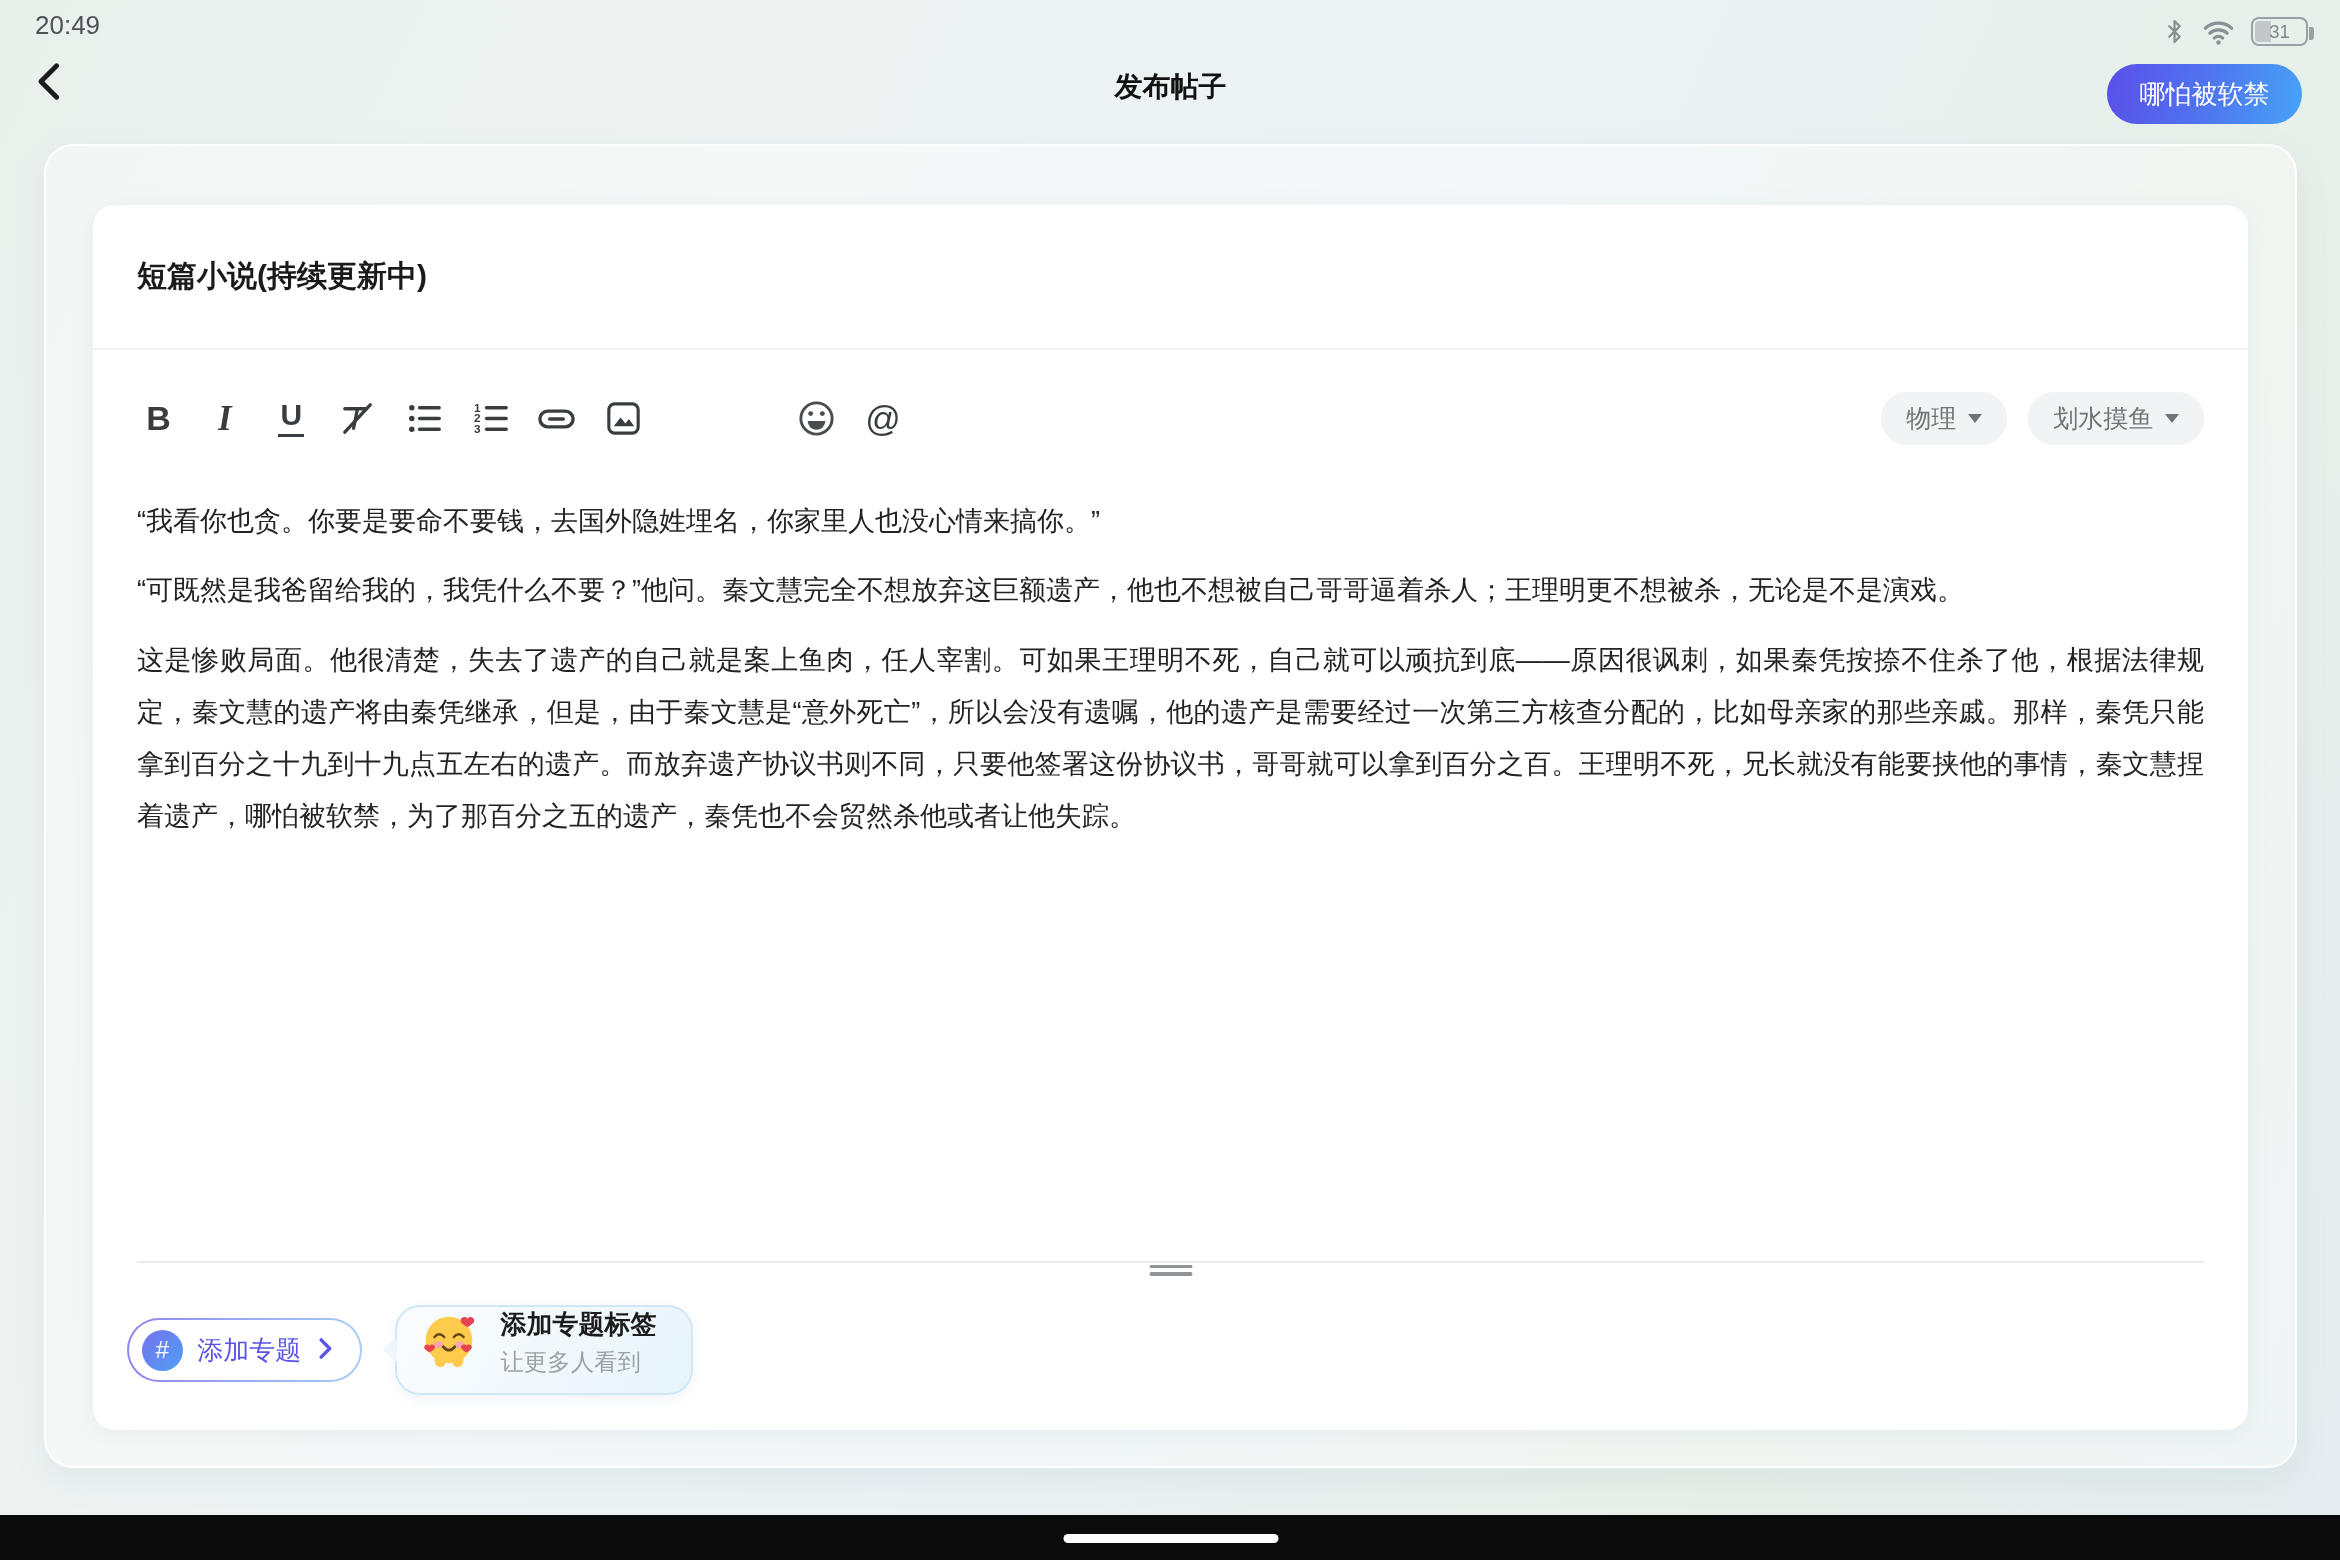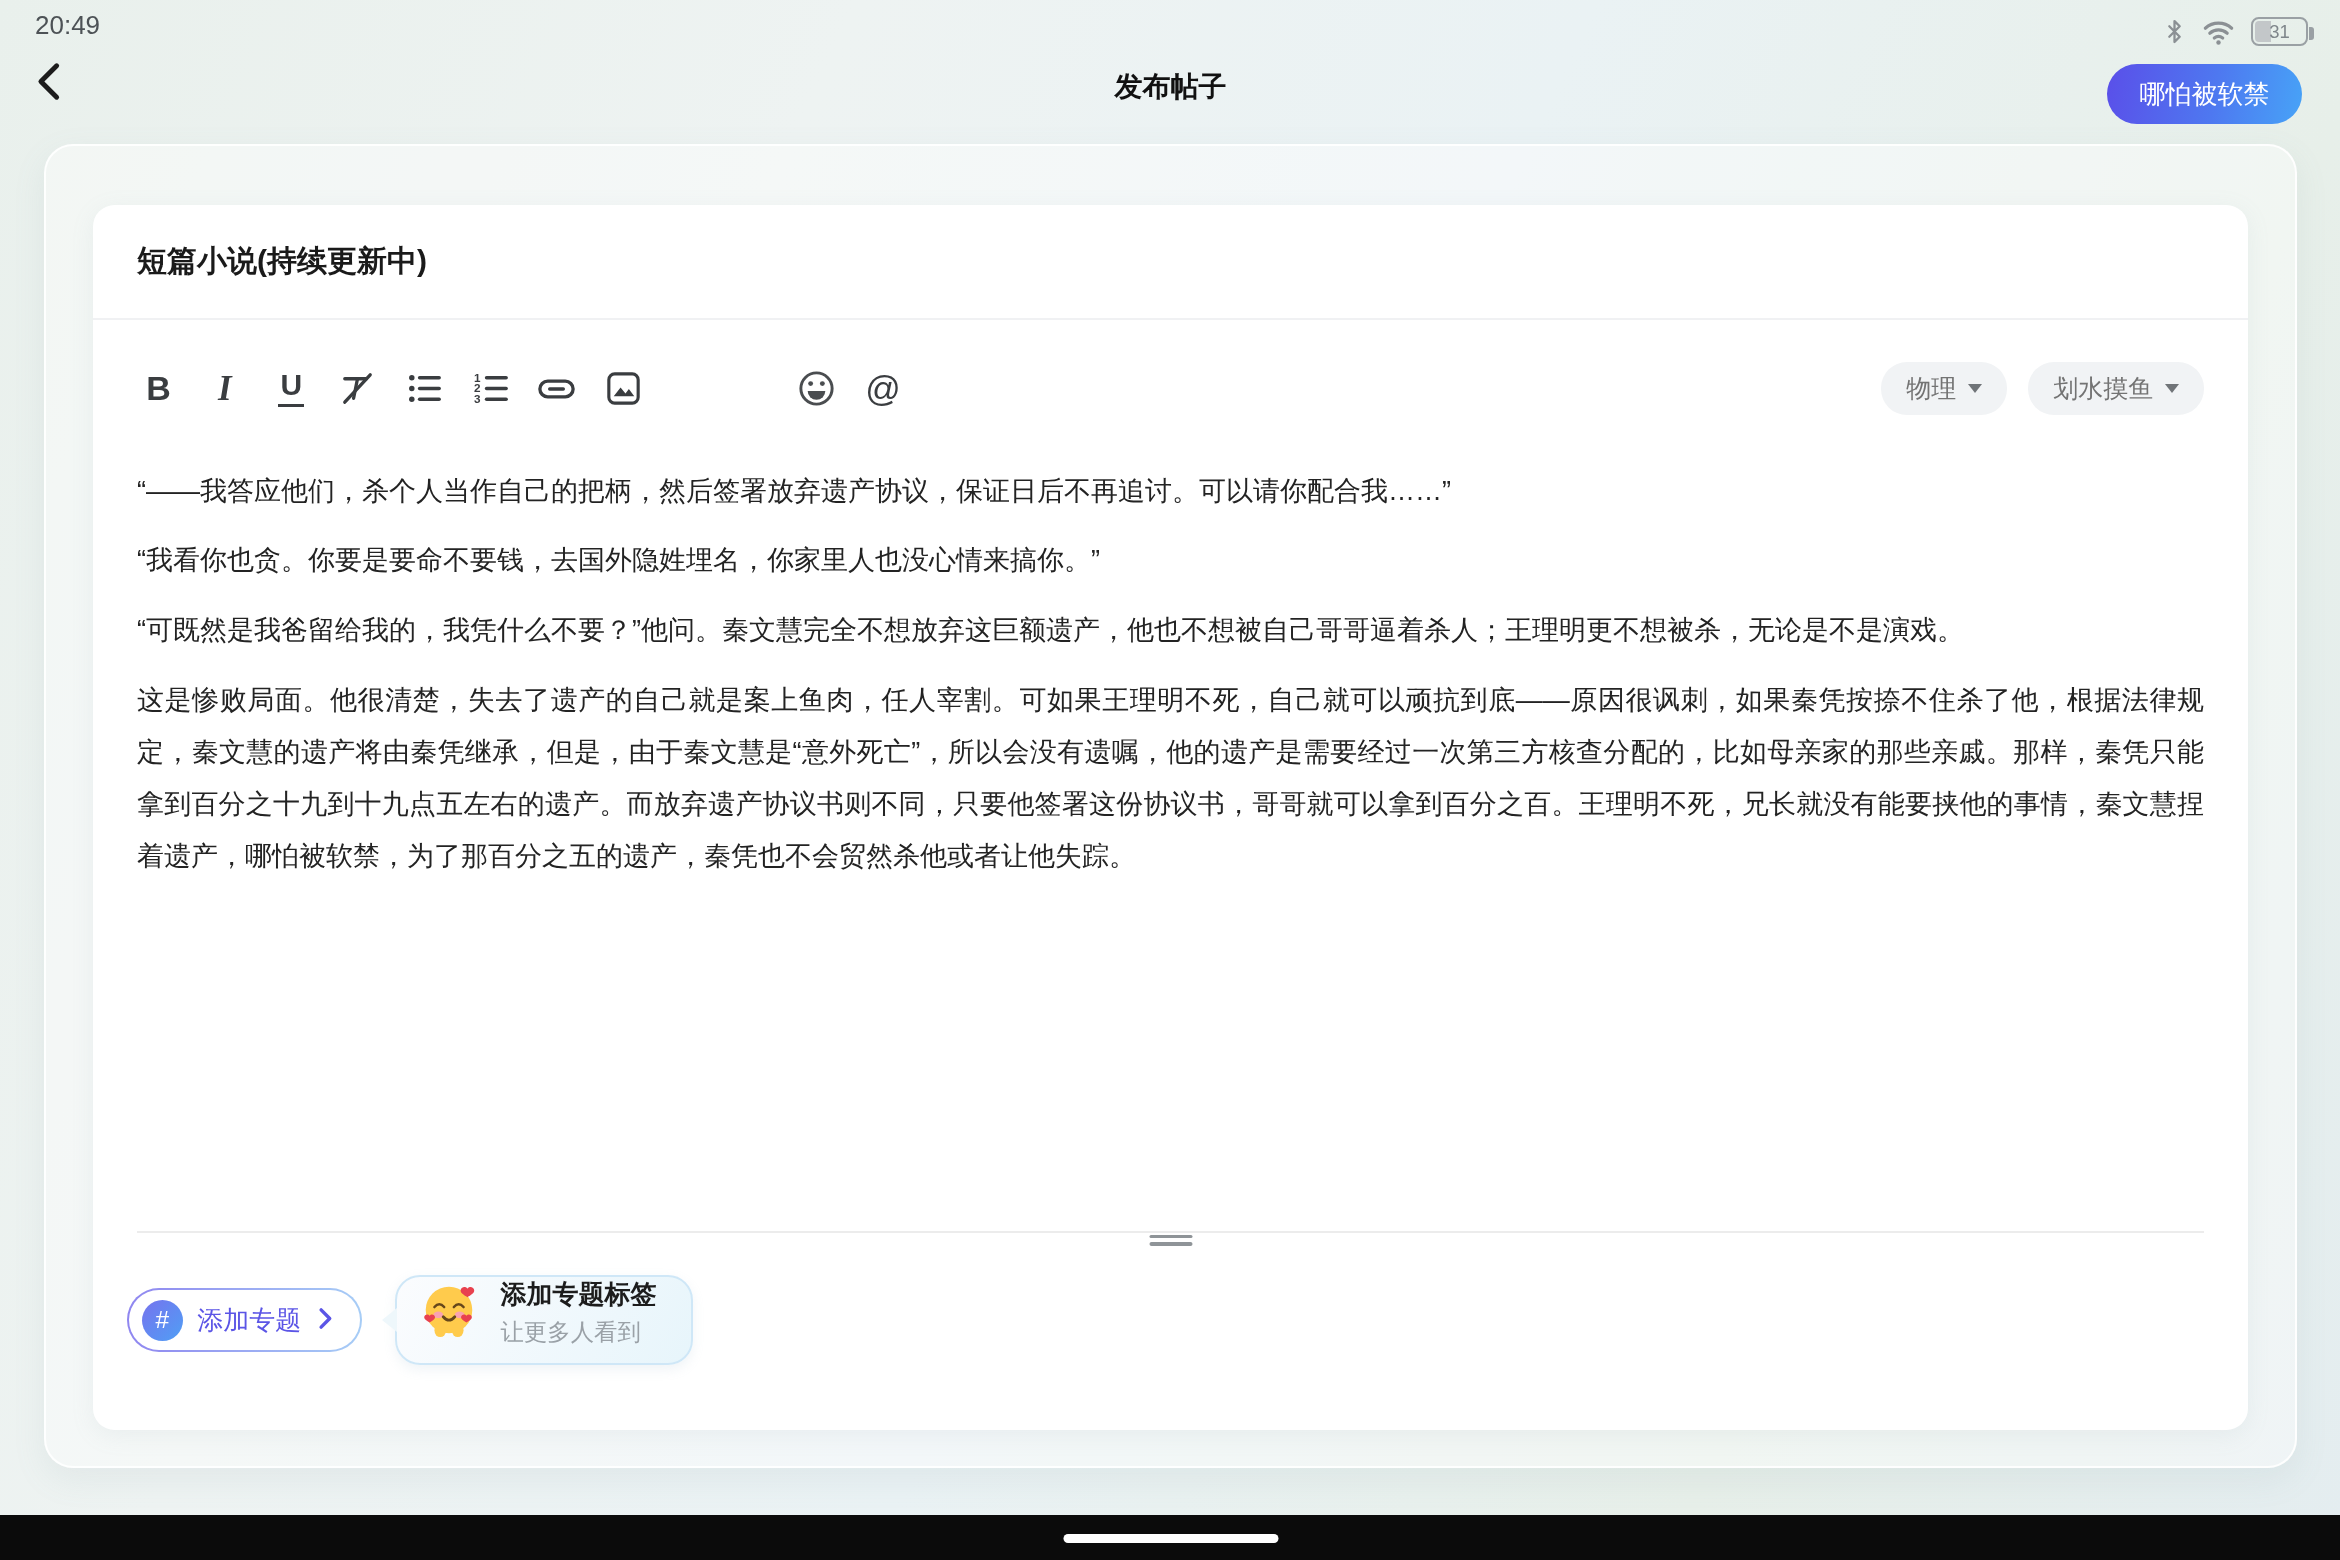--- a/index.html
+++ b/index.html
@@ -33,21 +33,21 @@
     color:#fff; font-size:26px; font-family:inherit;
     display:flex; align-items:center; justify-content:center; }
   
   .outer-card { position:absolute; left:44px; top:144px; width:2253px; height:1324px;
     border-radius:29px; background:rgba(255,255,255,0.42);
     border:2px solid rgba(255,255,255,0.9);
     box-shadow:0 11.7px 33px rgba(120,150,160,0.10); }
   .card { position:absolute; left:93px; top:205px; width:2155px; height:1225px;
     background:#fff; border-radius:21.5px; box-shadow:0 5.9px 23.4px rgba(140,160,170,0.10);
     overflow:hidden; }
-  .title-row { height:113px; display:flex; align-items:center; padding:0 44px;
+  .title-row { height:143px; display:flex; align-items:center; padding:0 44px;
     font-size:30px; font-weight:700; color:#1a1a1a; }
   .h-divider { height:2px; background:#f0f1f3; }
   
   .toolbar { height:137px; display:flex; align-items:center; padding:0 44px; }
   .tb-icon { width:43px; height:43px; margin-right:23.4px; display:flex;
     align-items:center; justify-content:center; cursor:pointer; color:#3a3d40; }
   .tb-icon svg { display:block; }
   .glyph-b { font-size:34px; font-weight:800; }
   .glyph-i { font-family:"Liberation Serif","DejaVu Serif",serif; font-style:italic;
     font-weight:700; font-size:35px; }
@@ -214,21 +214,20 @@
       <span>物理</span>
       <span class="caret-down"></span>
     </span>
     <span class="select-pill">
       <span>划水摸鱼</span>
       <span class="caret-down"></span>
     </span>
   </div>
 
   <div class="editor">
-    <p>“——我答应他们，杀个人当作自己的把柄，然后签署放弃遗产协议，保证日后不再追讨。可以请你配合我……”</p>
     <p>“我看你也贪。你要是要命不要钱，去国外隐姓埋名，你家里人也没心情来搞你。”</p>
     <p>“可既然是我爸留给我的，我凭什么不要？”他问。秦文慧完全不想放弃这巨额遗产，他也不想被自己哥哥逼着杀人；王理明更不想被杀，无论是不是演戏。</p>
     <p>这是惨败局面。他很清楚，失去了遗产的自己就是案上鱼肉，任人宰割。可如果王理明不死，自己就可以顽抗到底——原因很讽刺，如果秦凭按捺不住杀了他，根据法律规定，秦文慧的遗产将由秦凭继承，但是，由于秦文慧是“意外死亡”，所以会没有遗嘱，他的遗产是需要经过一次第三方核查分配的，比如母亲家的那些亲戚。那样，秦凭只能拿到百分之十九到十九点五左右的遗产。而放弃遗产协议书则不同，只要他签署这份协议书，哥哥就可以拿到百分之百。王理明不死，兄长就没有能要挟他的事情，秦文慧捏着遗产，哪怕被软禁，为了那百分之五的遗产，秦凭也不会贸然杀他或者让他失踪。</p>
   </div>
 
   <div class="scroll-divider">
     <span class="drag-handle">
         <span></span>
         <span></span>
       </span>

